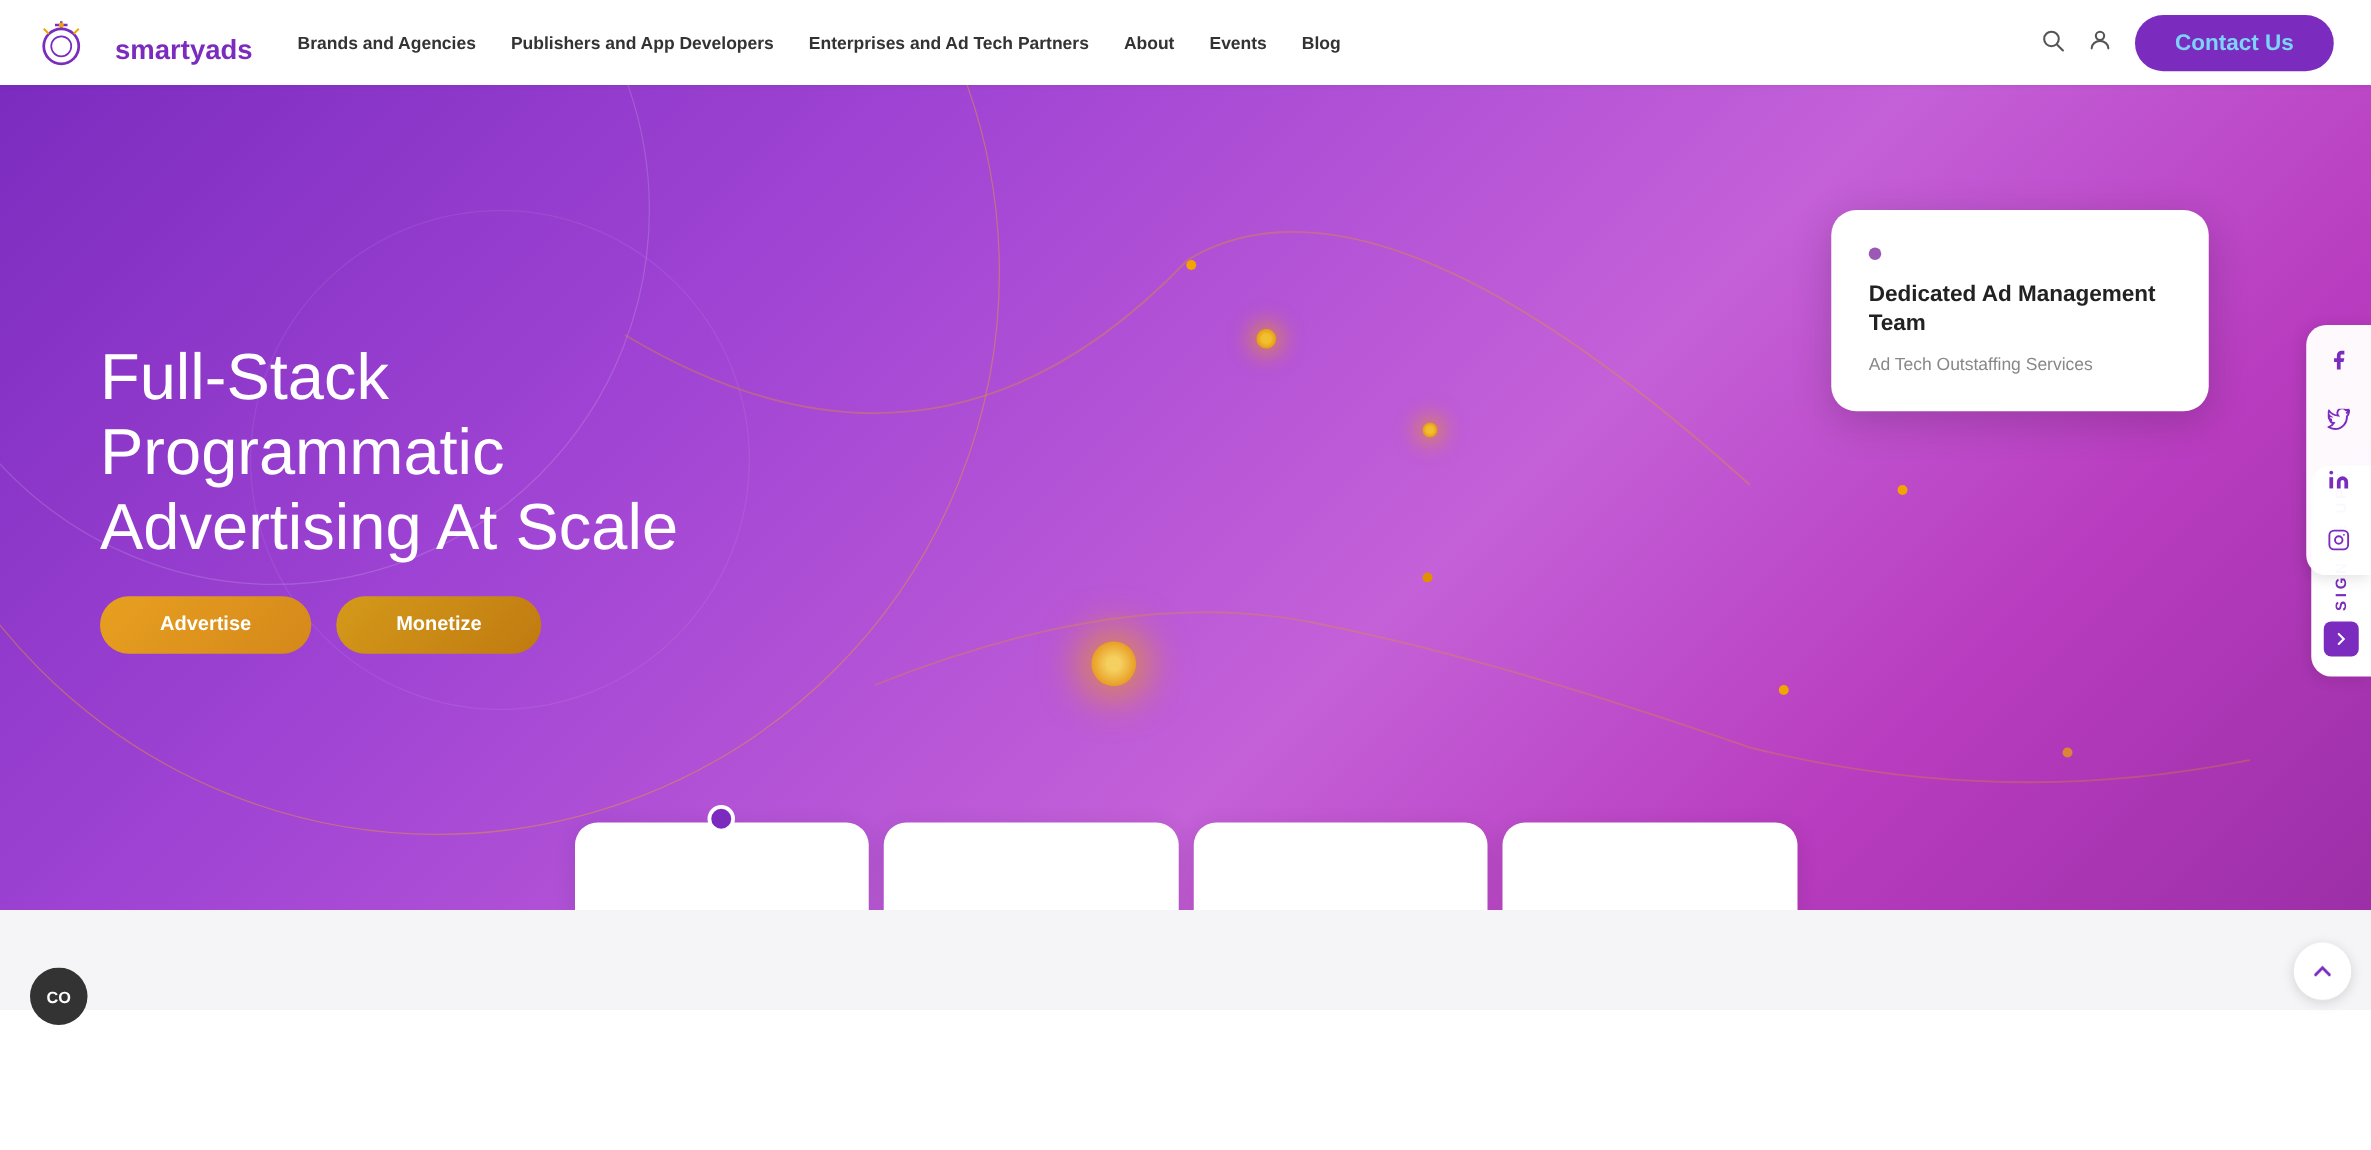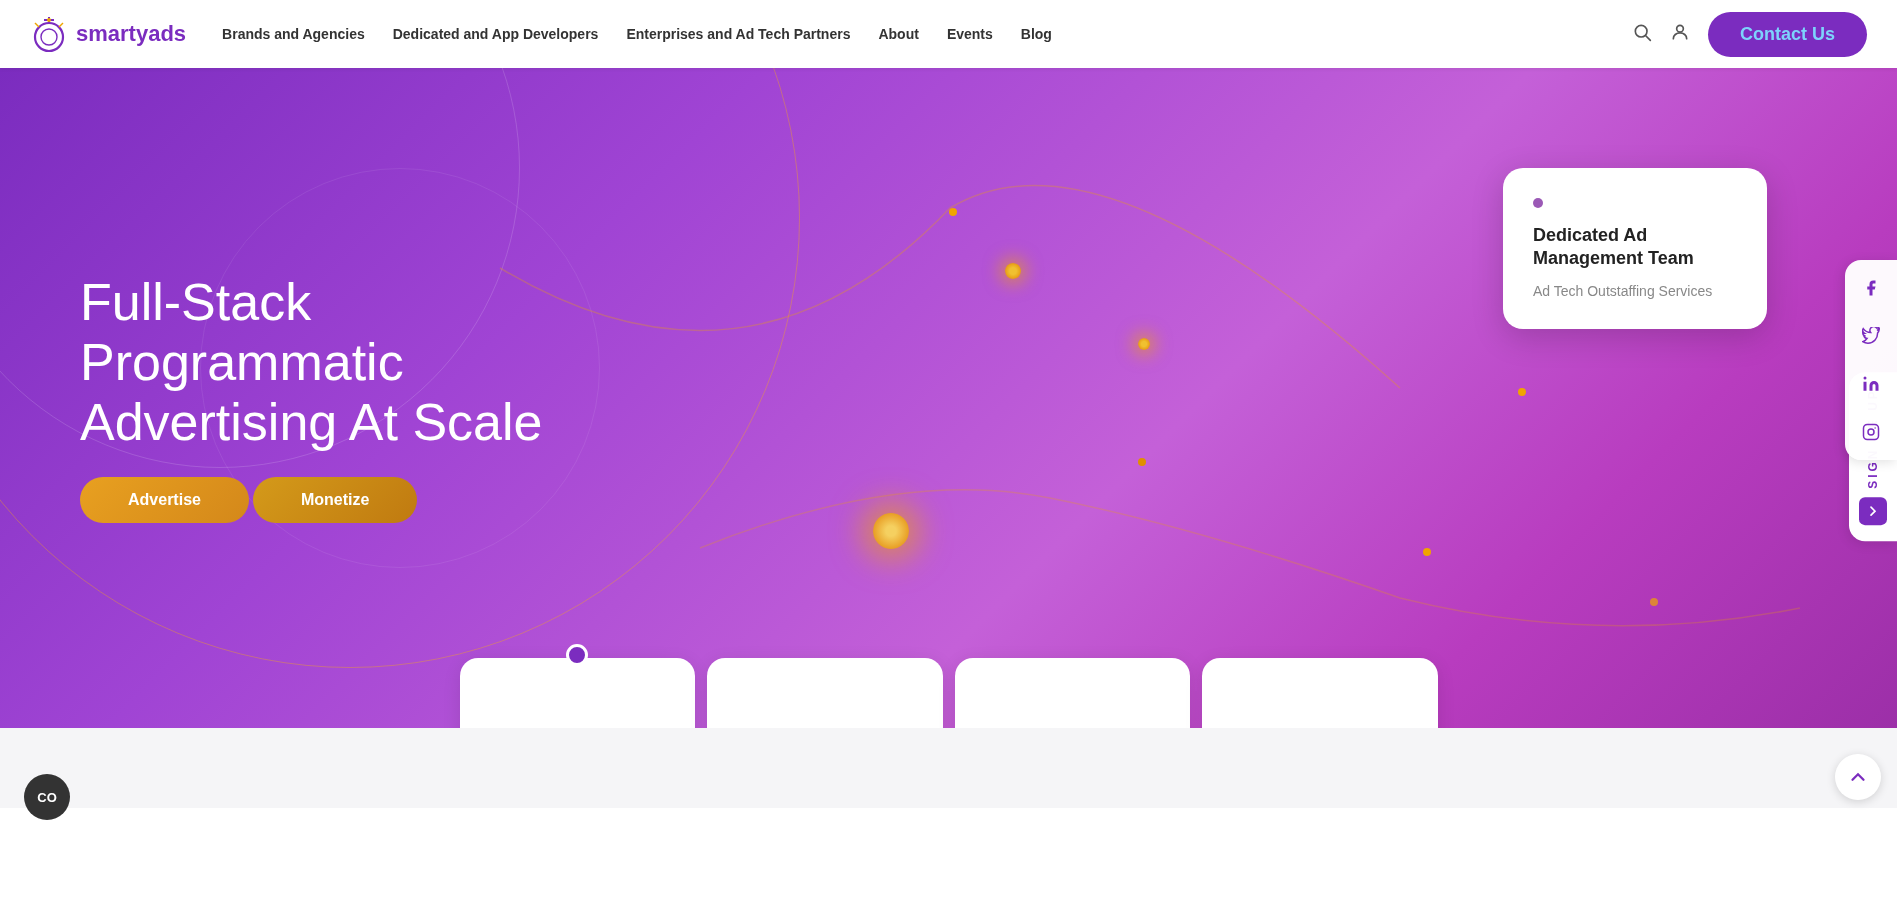--- a/index.html
+++ b/index.html
@@ -4,21 +4,21 @@
   <style>
     * { margin: 0; padding: 0; box-sizing: border-box; }
     body { font-family: 'Segoe UI', Arial, sans-serif; overflow-x: hidden; background: #fff; }
 
     
     .navbar {
       position: fixed; top: 0; left: 0; width: 100%; height: 68px;
       background: #fff; display: flex; align-items: center;
       padding: 0 30px; z-index: 100; box-shadow: 0 1px 4px rgba(0,0,0,0.08);
     }
-    .logo-area { display: flex; align-items: center; gap: 8px; margin-right: 36px; text-decoration: none; }
+    .logo-area { display: flex; align-items: flex-end; gap: 24px; margin-right: 36px; text-decoration: none; }
     .logo-icon { width: 38px; height: 38px; }
     .logo-text { font-size: 22px; font-weight: 700; color: #7b2cbf; }
     .nav-links { display: flex; align-items: center; gap: 28px; flex: 1; font-weight: bold; }
     .nav-link { font-size: 14px; color: #333; text-decoration: none; cursor: pointer; white-space: nowrap; }
     .nav-actions { display: flex; align-items: center; gap: 18px; }
     .nav-icon-btn { background: none; border: none; cursor: pointer; color: #555; font-size: 18px; }
     .contact-btn {
       background: #7b2cbf; color: #7dd3fc; border: none; border-radius: 30px;
       padding: 12px 32px; font-size: 18px; font-weight: 600; cursor: pointer;
       white-space: nowrap;
@@ -48,33 +48,33 @@
     }
     .hero-dot-glow {
       position: absolute; border-radius: 50%;
       box-shadow: 0 0 16px 6px rgba(240,165,0,0.5);
       background: radial-gradient(circle, #f0c030 30%, #e08000 100%);
     }
 
     .hero-content { position: relative; z-index: 5; padding: 60px 80px; max-width: 700px; }
     .hero-title { font-size: 52px; font-weight: 400; color: #fff; line-height: 1.15; margin-bottom: 24px; }
     .hero-subtitle { font-size: 16px; color: rgba(255,255,255,0.9); margin-bottom: 40px; max-width: 500px; }
-    .hero-buttons { display: flex; gap: 4px; }
+    .hero-buttons { display: flex; gap: 20px; }
     .hero-btn {
       padding: 14px 48px; border-radius: 30px; font-size: 16px; font-weight: 600;
       border: none; cursor: pointer;
       background: linear-gradient(135deg, #e8a020, #d4881a);
       color: #fff;
     }
 
     
     .hero-card {
       position: absolute; right: 130px; top: 100px;
       background: #fff; border-radius: 20px; padding: 30px 30px 30px 30px;
-      width: 264px; box-shadow: 0 8px 32px rgba(0,0,0,0.18); z-index: 10;
+      width: 302px; box-shadow: 0 8px 32px rgba(0,0,0,0.18); z-index: 10;
     }
     .hero-card-dot { width: 10px; height: 10px; border-radius: 50%; background: #9b59b6; margin-bottom: 16px; }
     .hero-card-title { font-size: 18px; font-weight: 700; color: #222; margin-bottom: 12px; line-height: 1.3; }
     .hero-card-sub { font-size: 14px; color: #888; }
 
     
     .social-sidebar {
       position: fixed; right: 0; top: 50%; transform: translateY(-50%);
       z-index: 200; display: flex; flex-direction: column; align-items: center;
       gap: 0;
@@ -166,21 +166,21 @@
       <line x1="14" y1="5" x2="24" y2="5" stroke="#7b2cbf" stroke-width="2"></line>
       <circle cx="19" cy="5" r="2" fill="#f0a500"></circle>
 
       <line x1="9" y1="12" x2="5" y2="8" stroke="#f0a500" stroke-width="1.5"></line>
       <line x1="29" y1="12" x2="33" y2="8" stroke="#f0a500" stroke-width="1.5"></line>
     </svg>
     <span class="logo-text">smartyads</span>
   </a>
   <div class="nav-links">
     <a class="nav-link" href="#">Brands and Agencies</a>
-    <a class="nav-link" href="#">Dedicated and App Developers</a>
+    <a class="nav-link" href="#">Publishers and App Developers</a>
     <a class="nav-link" href="#">Enterprises and Ad Tech Partners</a>
     <a class="nav-link" href="#">About</a>
     <a class="nav-link" href="#">Events</a>
     <a class="nav-link" href="#">Blog</a>
   </div>
   <div class="nav-actions">
     <button class="nav-icon-btn" title="Search">
       <svg width="20" height="20" viewBox="0 0 24 24" fill="none" stroke="#555" stroke-width="2" stroke-linecap="round">
         <circle cx="11" cy="11" r="7"></circle>
         <line x1="16.5" y1="16.5" x2="22" y2="22"></line>

